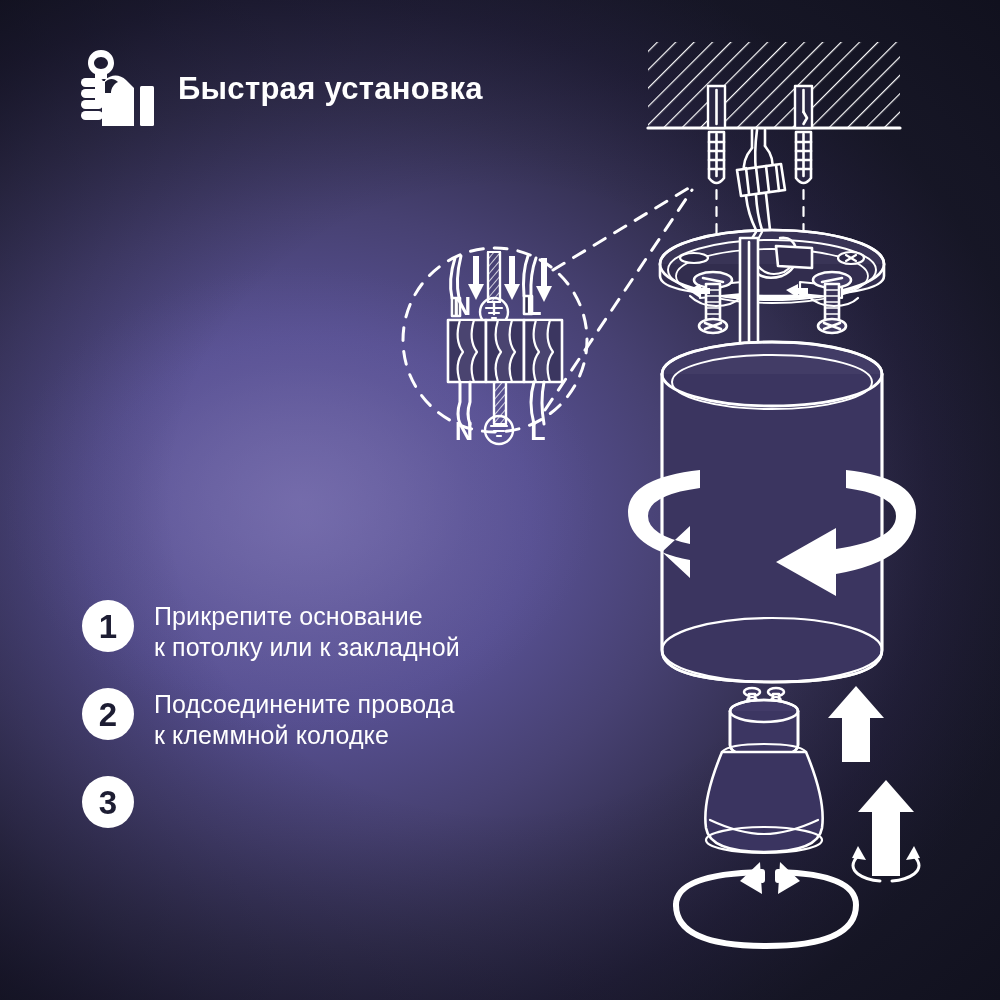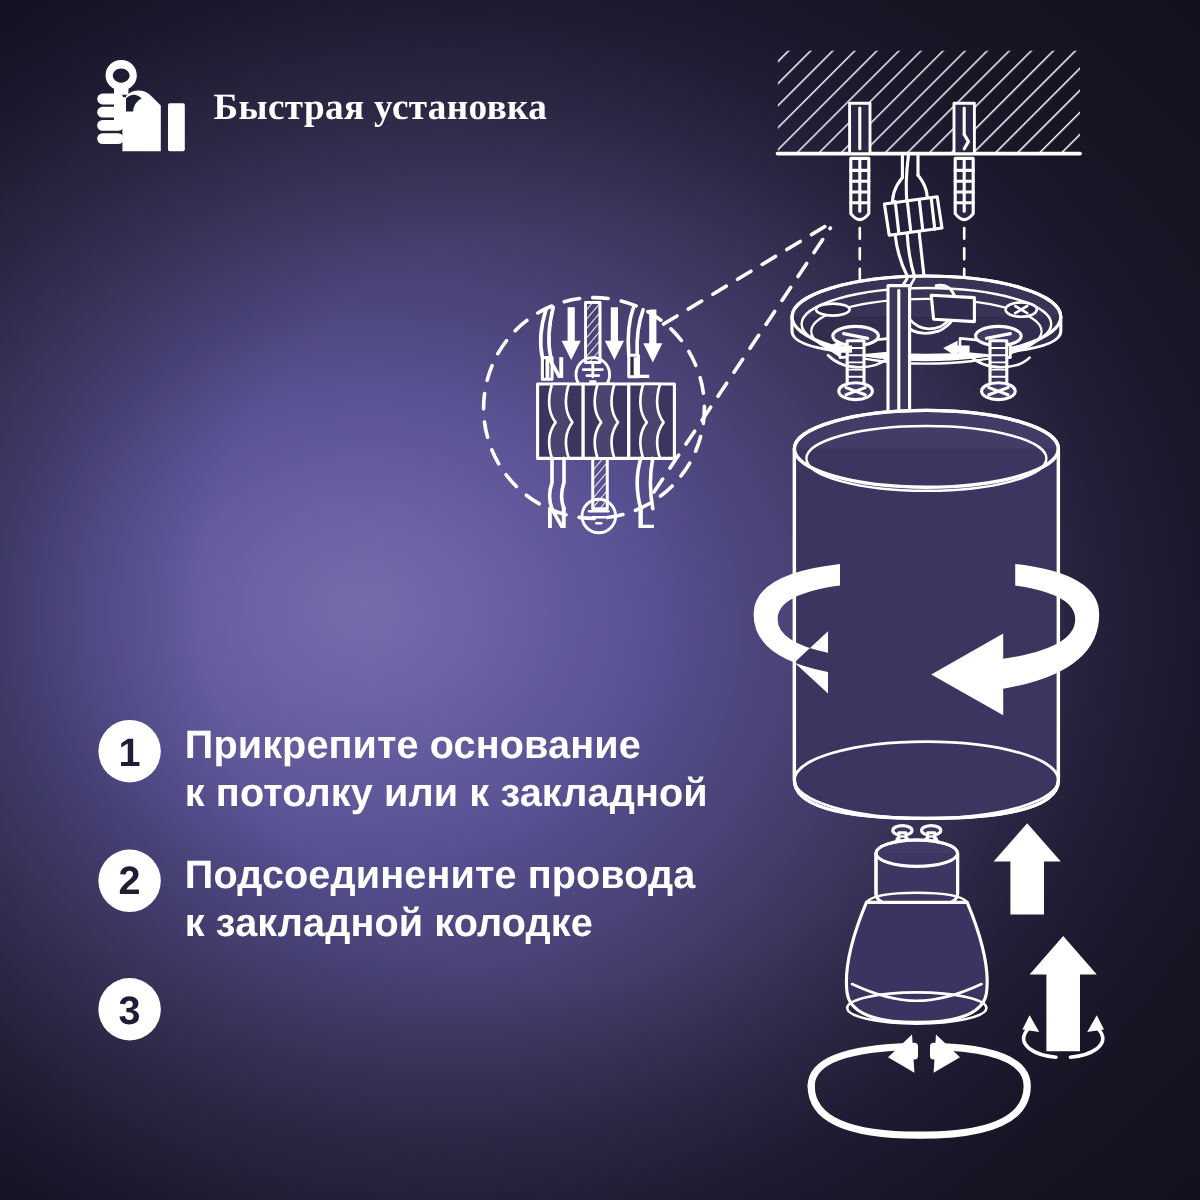--- a/index.html
+++ b/index.html
@@ -51,21 +51,20 @@
   }
   
   #header {
     position: absolute;
     left: 78px;
     top: 48px;
     display: flex;
     align-items: center;
     gap: 22px;
     z-index: 6;
-    font-family: Liberation Serif, serif;
   }
   #header-icon { width: 78px; height: 82px; display:block; }
   #header-title {
     color: #ffffff;
     font-size: 31px;
     font-weight: bold;
     letter-spacing: 0.3px;
     white-space: nowrap;
   }
   
@@ -93,22 +92,22 @@
     font-size: 33px;
     font-weight: bold;
     display: flex;
     align-items: center;
     justify-content: center;
     line-height: 1;
     margin-top: 2px;
   }
   .step-text {
     color: #ffffff;
-    font-size: 33px;
-    font-weight: bold;
+    font-size: 25px;
+    font-weight: normal;
     line-height: 1.22;
     letter-spacing: 0.1px;
     white-space: pre-line;
     padding-top: 3px;
   }
   
   #drawing {
     position: absolute;
     inset: 0;
     z-index: 4;
@@ -443,20 +442,20 @@
 
   <div id="steps">
     <div class="step">
       <div class="step-badge">1</div>
       <div class="step-text">Прикрепите основание
 к потолку или к закладной</div>
     </div>
     <div class="step">
       <div class="step-badge">2</div>
       <div class="step-text">Подсоединените провода
-к закладной колодке</div>
+к клеммной колодке</div>
     </div>
     <div class="step">
       <div class="step-badge">3</div>
     </div>
   </div>
 
 </div>
 
 </body></html>

